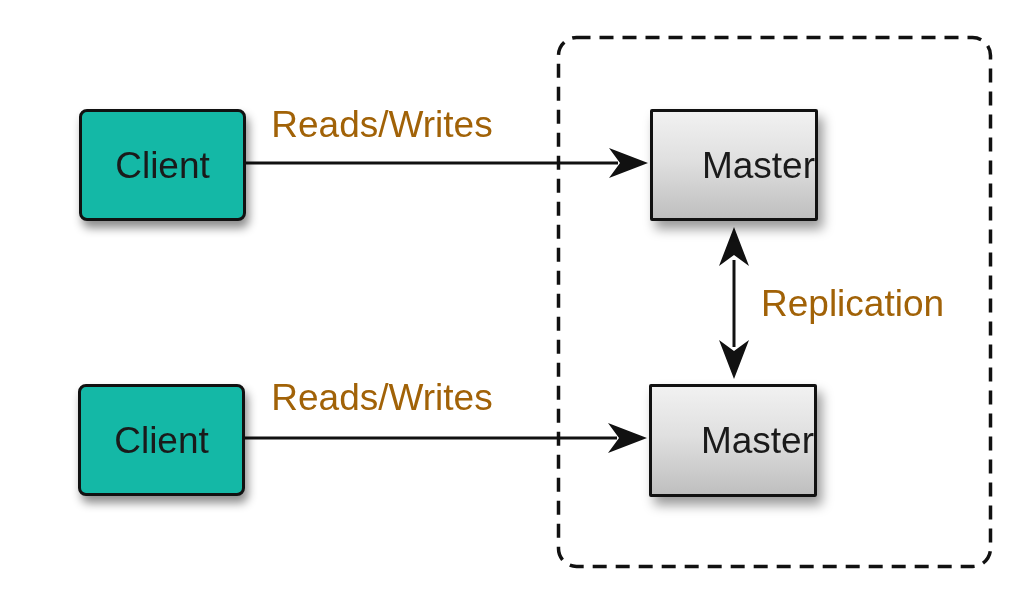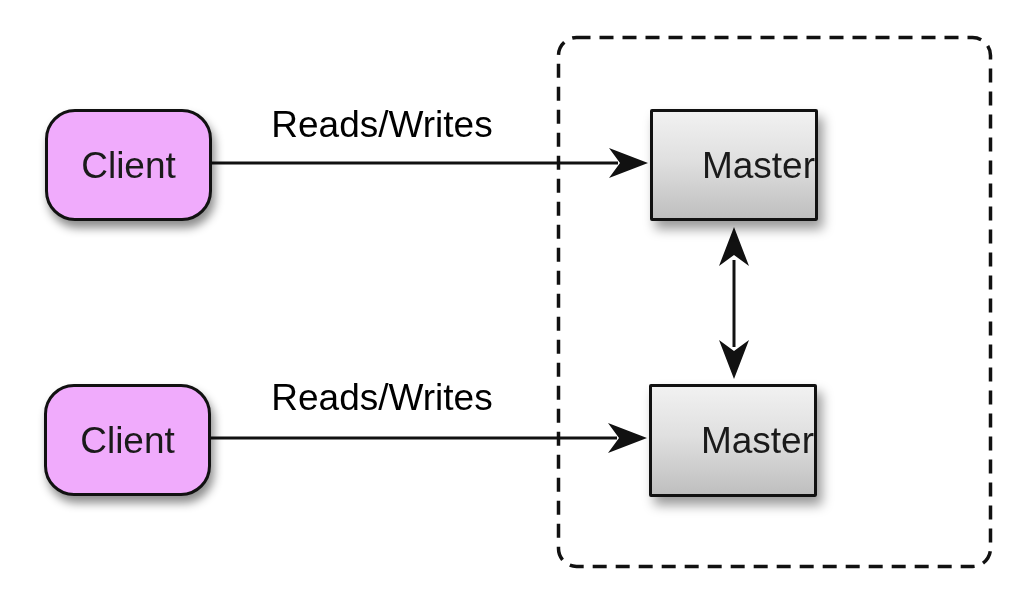--- a/index.html
+++ b/index.html
@@ -28,40 +28,41 @@
     box-sizing: border-box;
     display: flex;
     align-items: center;
     justify-content: center;
     font-size: 37px;
     line-height: 1;
     border: 3px solid #111111;
     color: #1a1a1a;
   }
   .client-node {
-    background: #f0abfc;
-    border-radius: 30px;
+    background: #14b8a6;
+    border-radius: 8px;
     box-shadow: 3px 7px 10px rgba(0,0,0,0.45);
+    margin-left: 34px;
   }
   .master-node {
     background: linear-gradient(180deg, #f1f1f1 0%, #e0e0e0 45%, #bfbfbf 100%);
     border-radius: 2px;
     box-shadow: 5px 8px 12px rgba(0,0,0,0.40);
     justify-content: flex-end;
   }
   #client-top    { left: 45px;  top: 109px; width: 167px; height: 112px; }
   #client-bottom { left: 44px;  top: 384px; width: 167px; height: 112px; }
   #master-top    { left: 650px; top: 109px; width: 168px; height: 112px; }
   #master-bottom { left: 649px; top: 384px; width: 168px; height: 113px; }
   .edge-label {
     position: absolute;
     font-size: 37px;
     line-height: 1.1;
     white-space: nowrap;
-    color: #000000;
+    color: #a16207;
   }
   #label-rw-top    { left: 257px; top: 105px; width: 250px; text-align: center; }
   #label-rw-bottom { left: 257px; top: 378px; width: 250px; text-align: center; }
   #label-replication { left: 761px; top: 284px; }
 </style>
 </head>
 <body>
 
 <div class="canvas">
 
@@ -99,14 +100,15 @@
   </div>
 
   <div class="node master-node" id="master-bottom">
     <span>Master</span>
   </div>
 
   <div class="edge-label" id="label-rw-top">Reads/Writes</div>
 
   <div class="edge-label" id="label-rw-bottom">Reads/Writes</div>
 
+  <div class="edge-label" id="label-replication">Replication</div>
 
 </div>
 
 </body></html>

